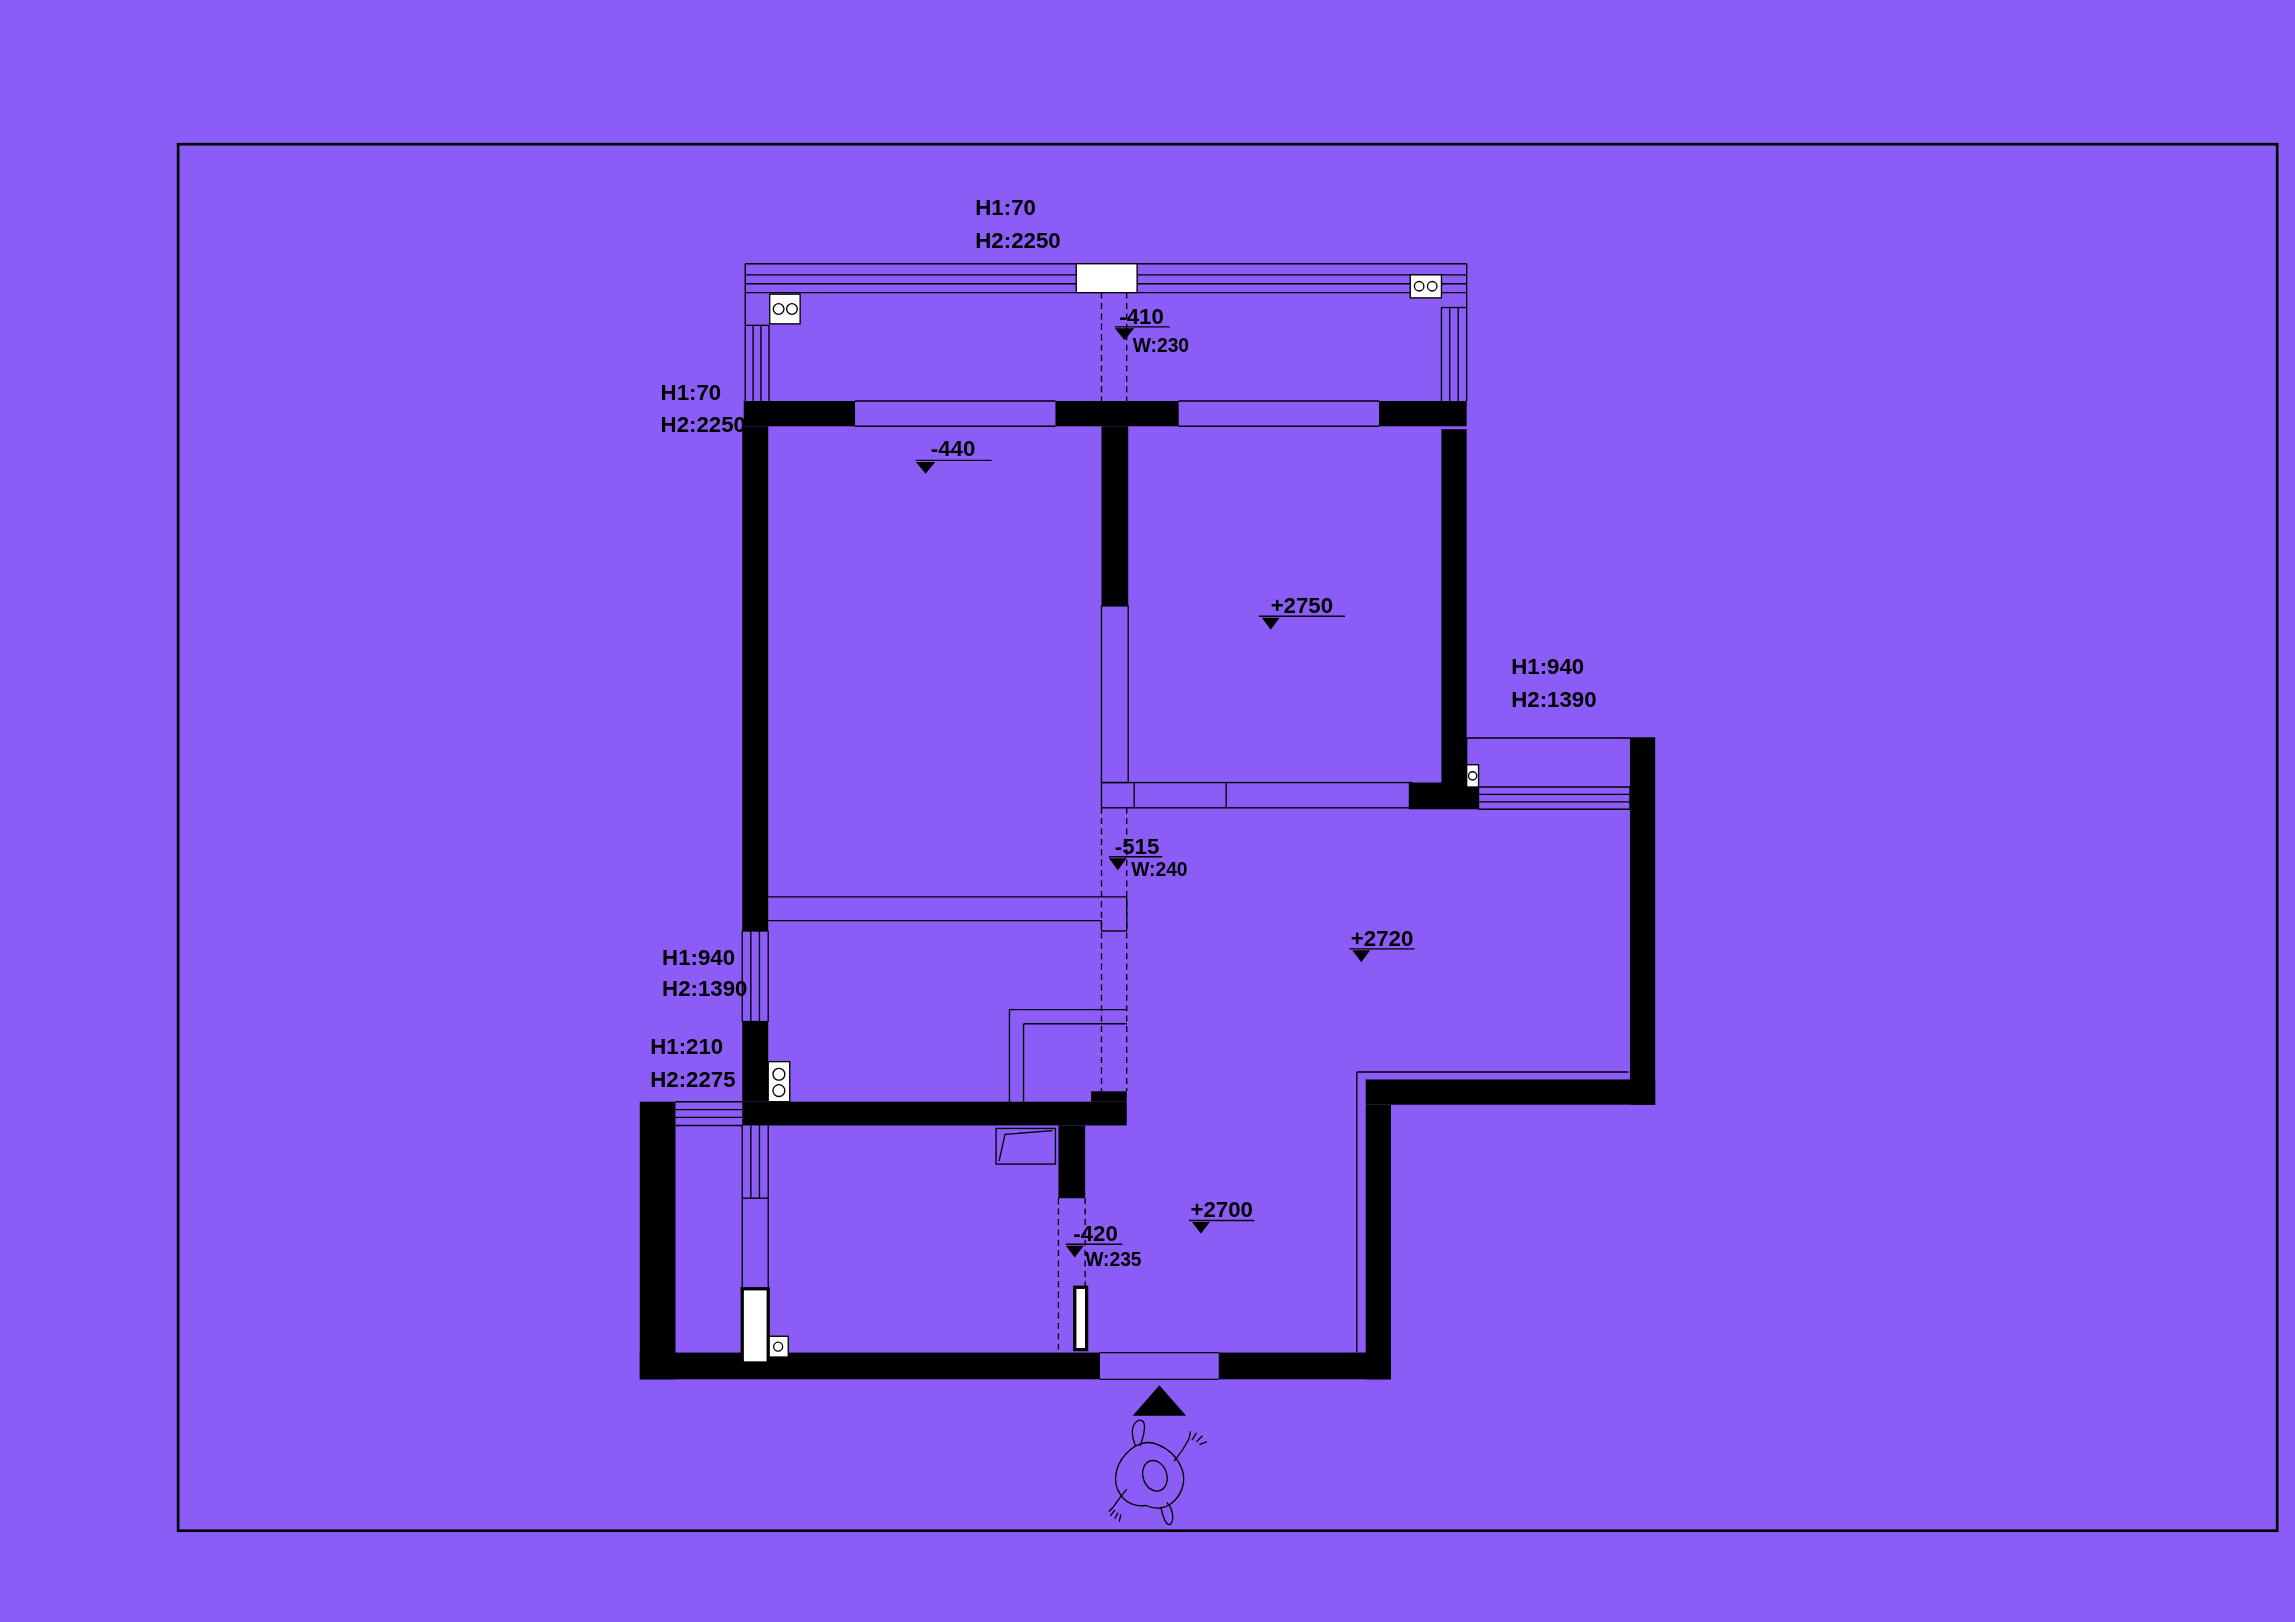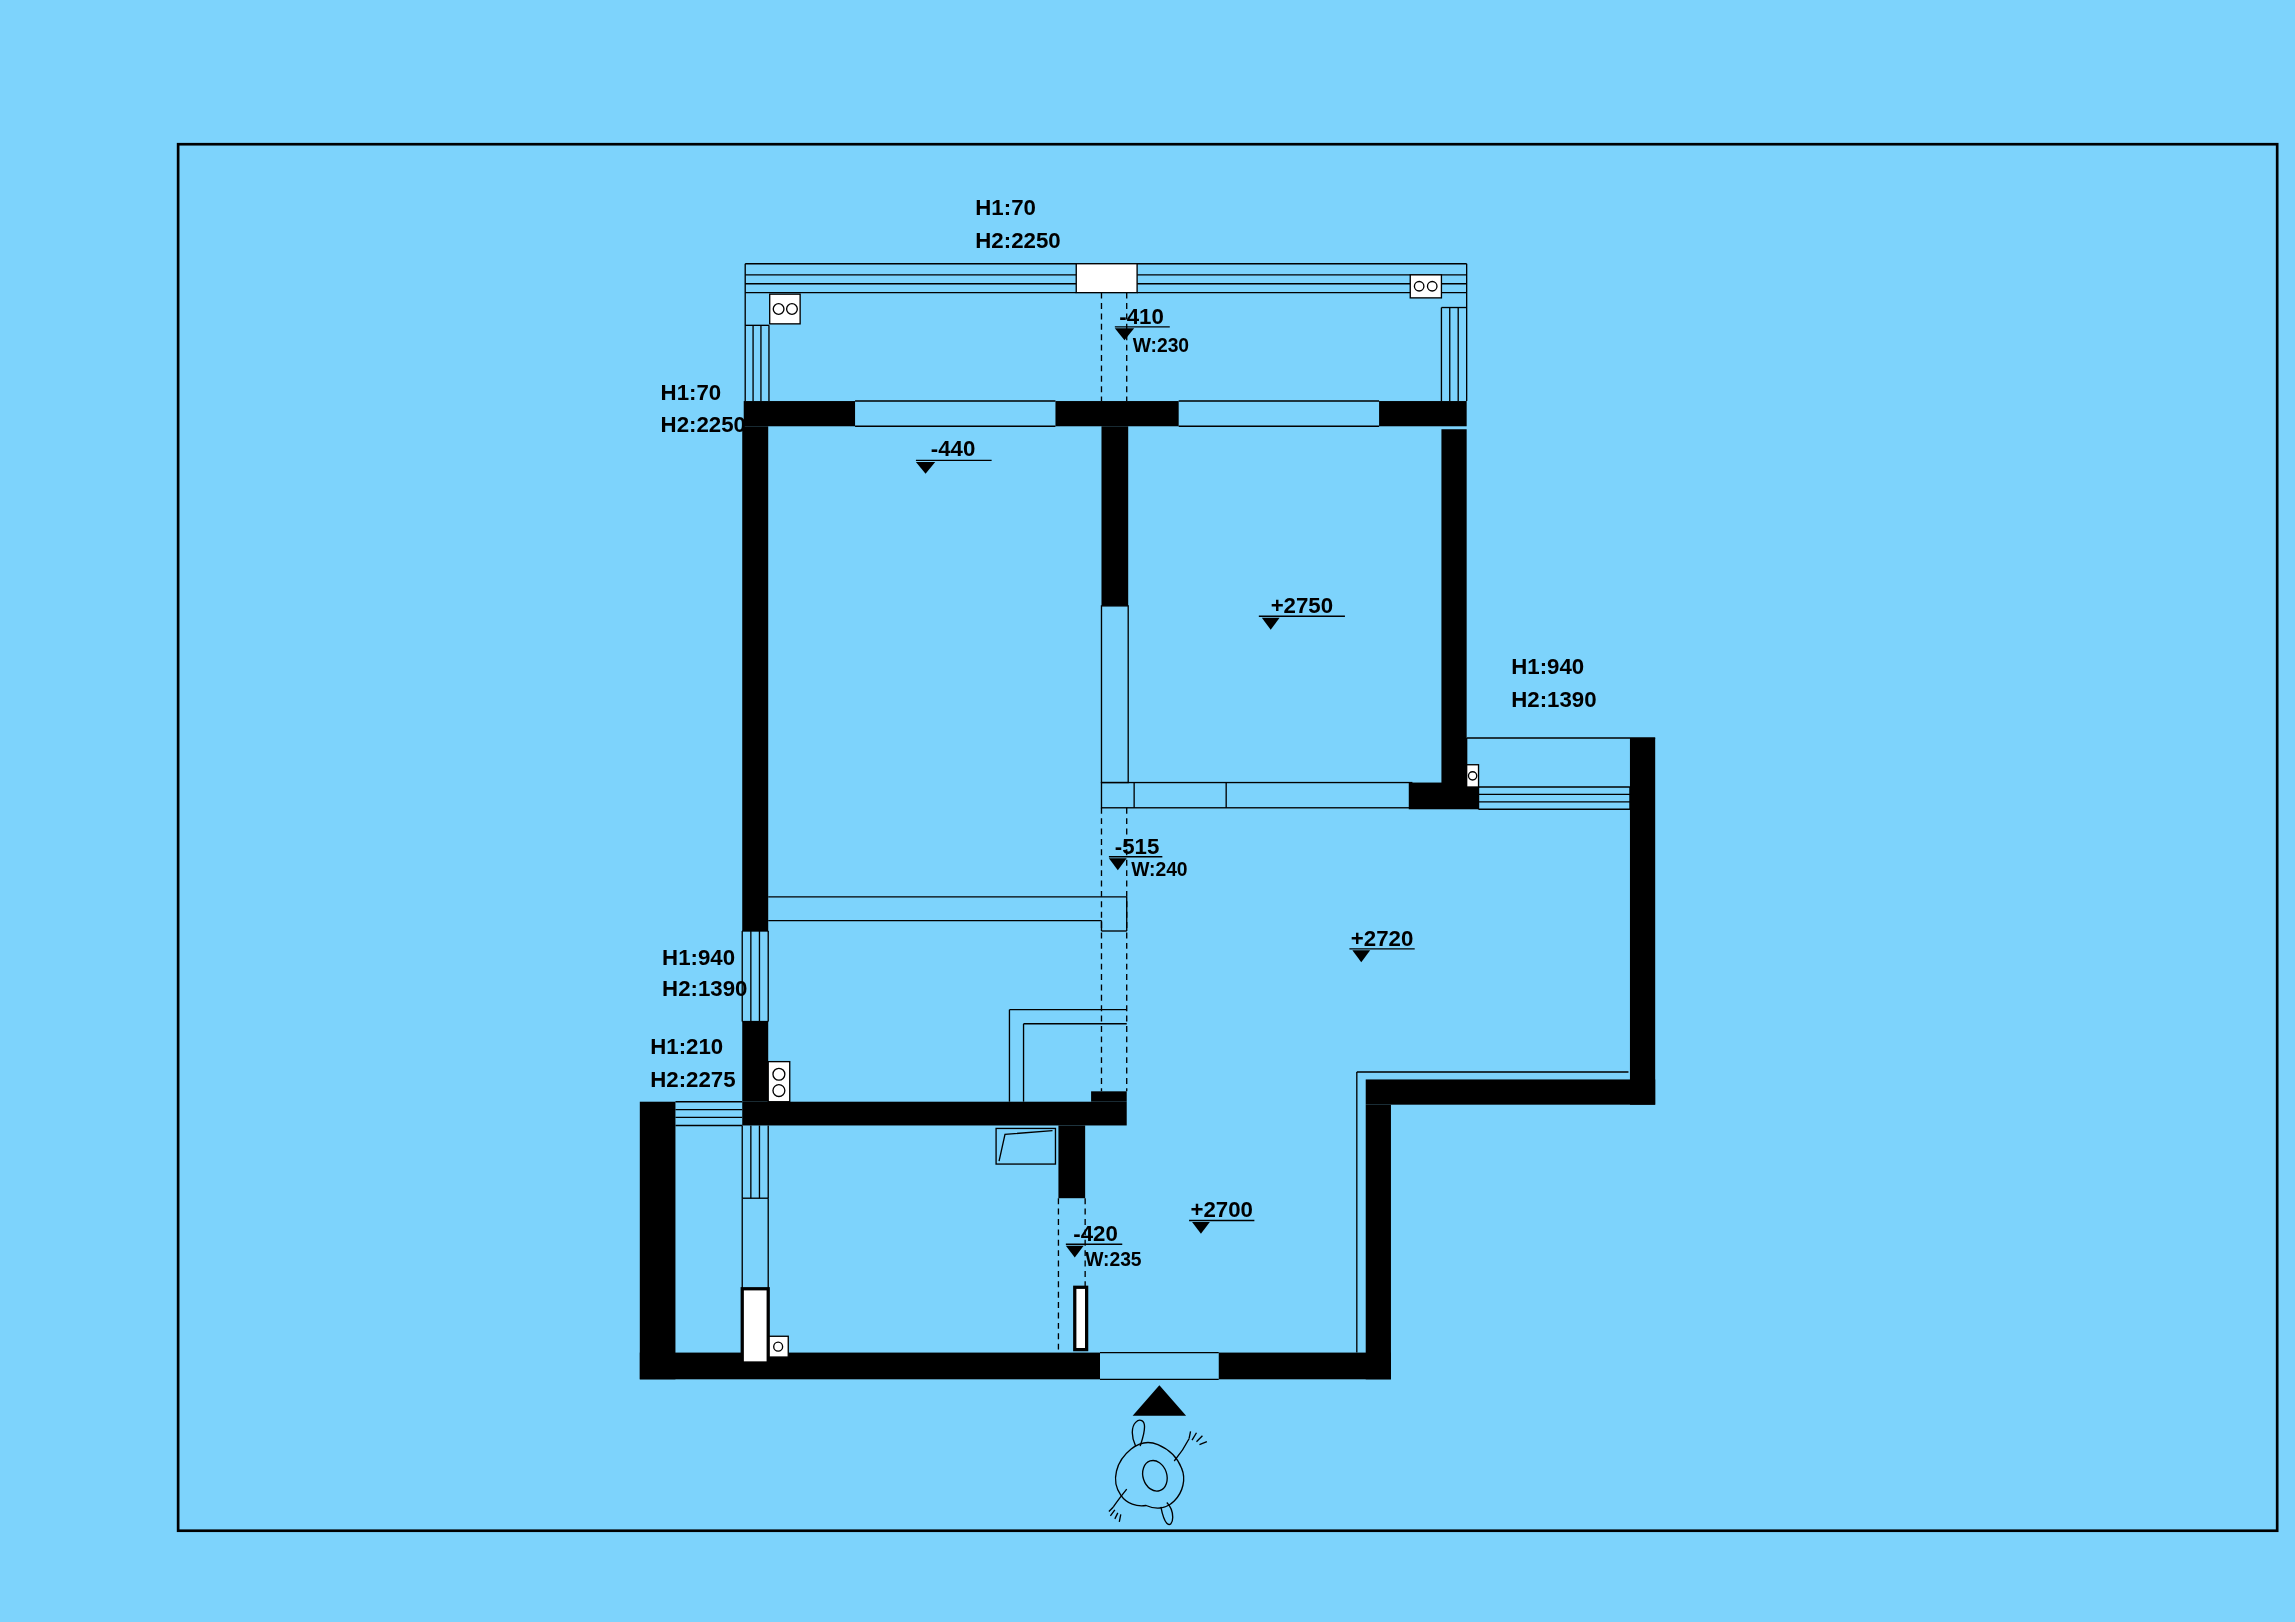--- a/index.html
+++ b/index.html
@@ -1,17 +1,17 @@
 <!DOCTYPE html>
 <html style="font-size:7.4px"><head>
 <meta charset="utf-8">
 <style>
   html,body{margin:0;padding:0;background:#ffffff;}
   body{width:2295px;height:1623px;position:relative;font-family:"Liberation Sans",sans-serif;}
-  #sheet{position:absolute;inset:0;background:#7dd3fc;text-align:right;}
+  #sheet{position:absolute;inset:0;background:#8b5cf6;text-align:right;}
   svg{display:block;width:2295px;height:1623px;}
   .t{fill:#000;font-family:"Liberation Sans","DejaVu Sans",sans-serif;font-weight:bold;}
   .h{font-size:15px;}
   .n{font-size:15px;}
   .w{font-size:13px;}
   .thin{stroke:#000;stroke-width:0.9;fill:none;}
   .thick{stroke:#000;stroke-width:2.2;fill:#fff;}
   .wall{fill:#000;stroke:none;}
   .dash{stroke:#000;stroke-width:0.9;fill:none;stroke-dasharray:4 3;}
   .sym{stroke:#000;stroke-width:0.9;fill:#fff;}

